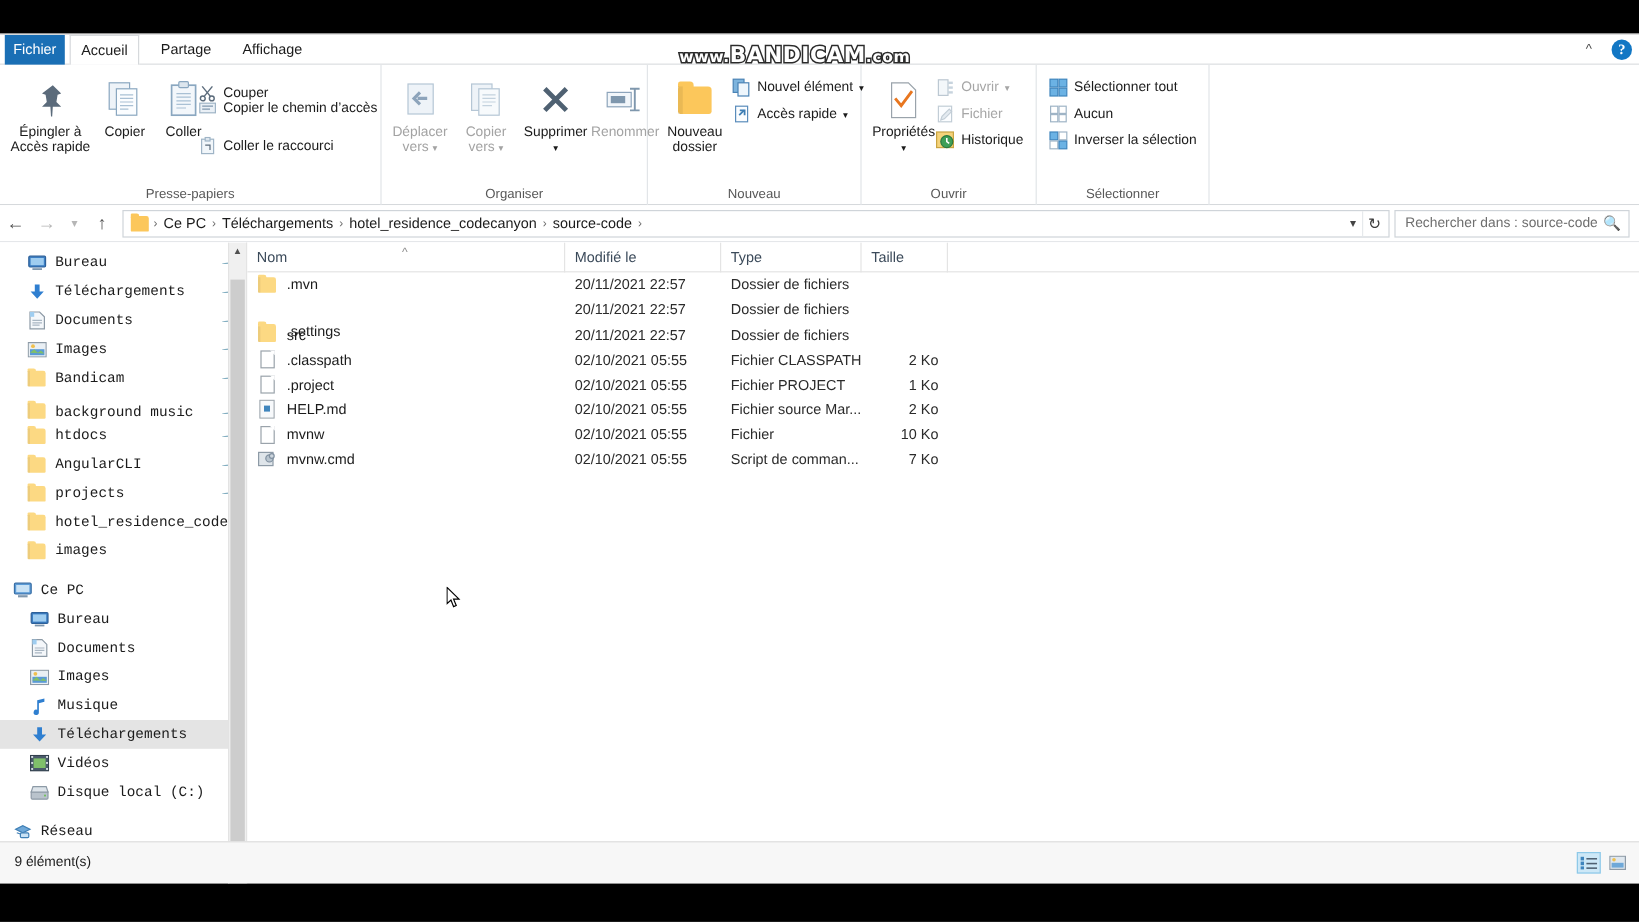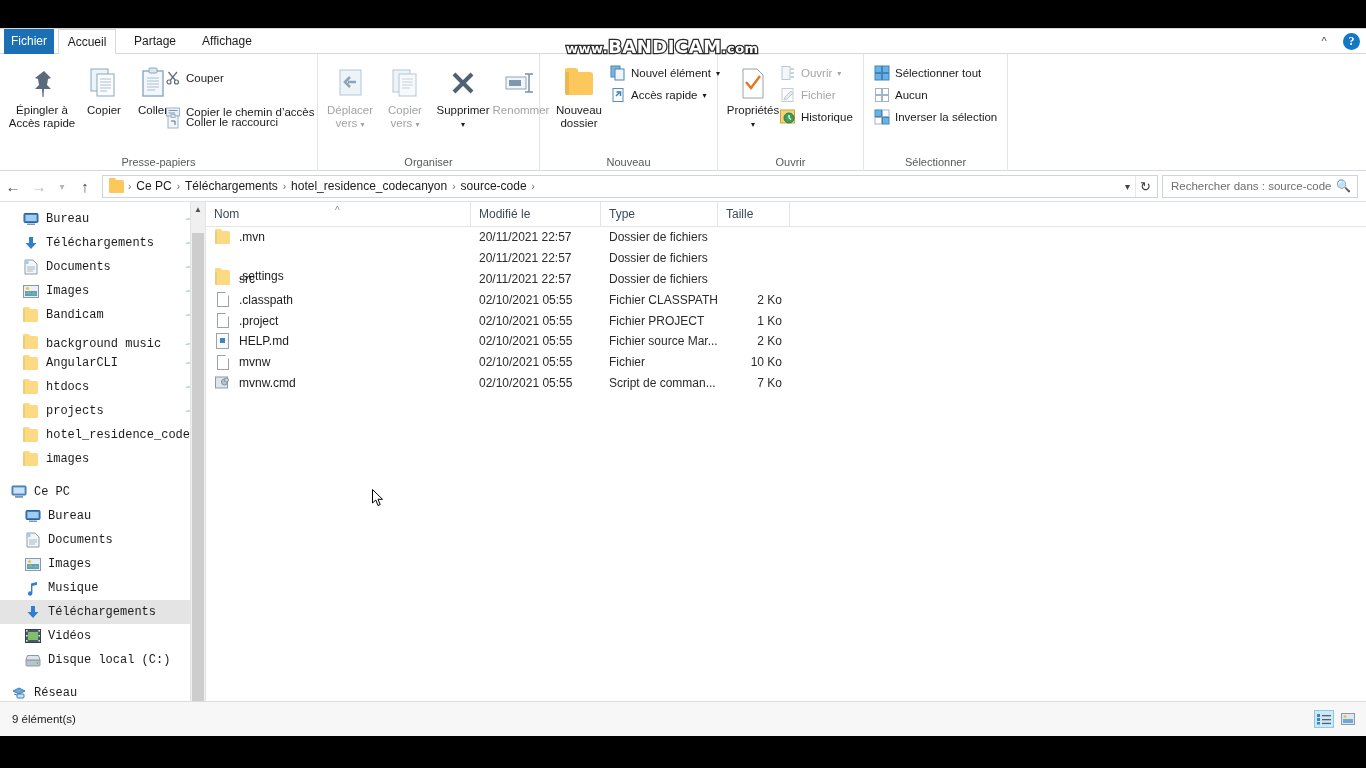--- a/index.html
+++ b/index.html
@@ -418,21 +418,21 @@
                 <g stroke="#5b6b7b" fill="none" stroke-width="1.2">
                   <circle cx="4" cy="12" r="2"></circle>
                   <circle cx="11.5" cy="12" r="2"></circle>
                   <line x1="5" y1="10.5" x2="12" y2="2"></line>
                   <line x1="10.5" y1="10.5" x2="3.5" y2="2"></line>
                 </g>
               </svg>
           </span>
           <span>Couper</span>
         </div>
-        <div class="smallrow" style="left:165px; top:50px;align-items:center;">
+        <div class="smallrow" style="left:165px; top:28px;align-items:center;">
           <span class="sicon">
             <svg width="16" height="16" viewBox="0 0 16 16">
                 <rect x="1.5" y="4" width="13" height="8" fill="#eaf0f6" stroke="#9fb4c6"></rect>
                 <g stroke="#7f97ad">
                   <line x1="3.5" y1="6.5" x2="12.5" y2="6.5"></line>
                   <line x1="3.5" y1="9" x2="10" y2="9"></line>
                 </g>
               </svg>
           </span>
           <span>Copier le chemin d’accès</span>
@@ -702,28 +702,28 @@
               <span class="nav-ico">
                 <span class="sb-folder"></span>
               </span>
               <span class="nav-lbl">background music</span>
               <span class="pin">📌</span>
             </div>
             <div class="nav-item" style="padding-left: 22px;">
               <span class="nav-ico">
                 <span class="sb-folder"></span>
               </span>
+              <span class="nav-lbl">htdocs</span>
+              <span class="pin">📌</span>
+            </div>
+            <div class="nav-item" style="padding-left: 22px;">
+              <span class="nav-ico">
+                <span class="sb-folder"></span>
+              </span>
               <span class="nav-lbl">AngularCLI</span>
-              <span class="pin">📌</span>
-            </div>
-            <div class="nav-item" style="padding-left: 22px;">
-              <span class="nav-ico">
-                <span class="sb-folder"></span>
-              </span>
-              <span class="nav-lbl">htdocs</span>
               <span class="pin">📌</span>
             </div>
             <div class="nav-item" style="padding-left: 22px;">
               <span class="nav-ico">
                 <span class="sb-folder"></span>
               </span>
               <span class="nav-lbl">projects</span>
               <span class="pin">📌</span>
             </div>
             <div class="nav-item" style="padding-left: 22px;">

